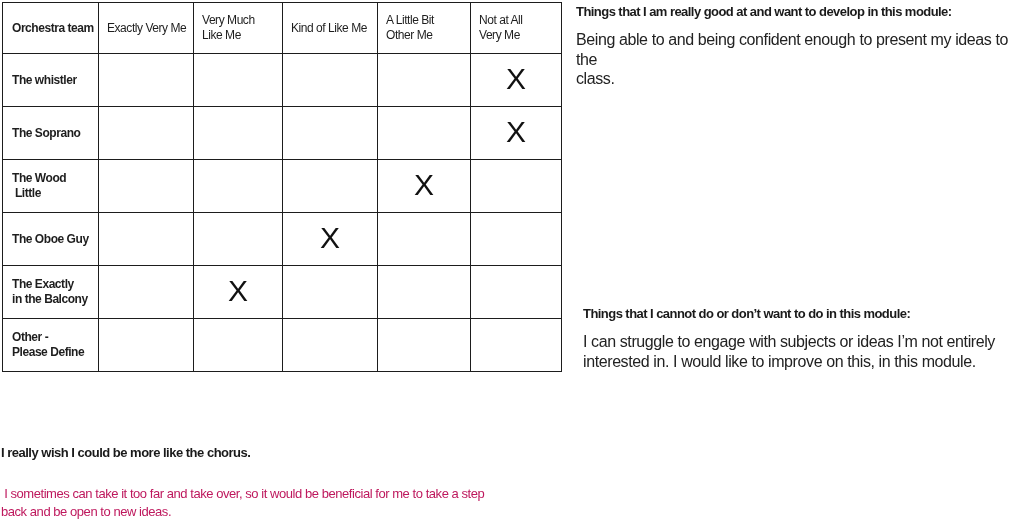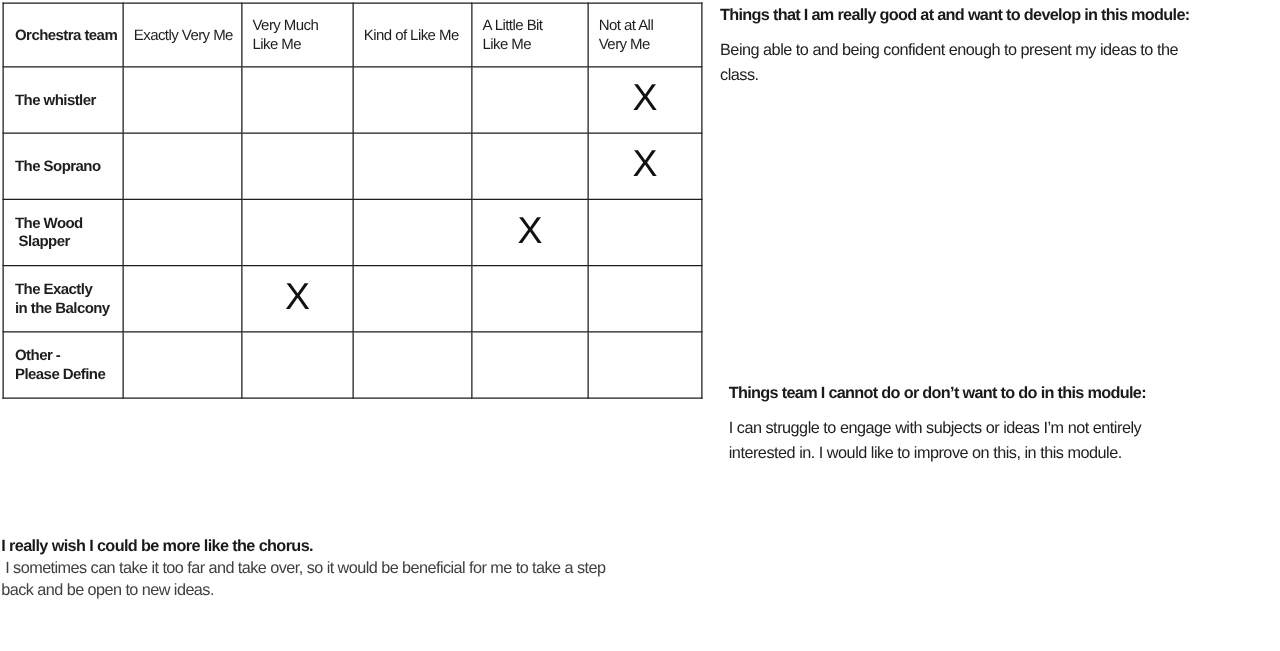--- a/index.html
+++ b/index.html
@@ -55,43 +55,44 @@
   .sec-heading {
     font-weight: bold;
     font-size: 13px;
     letter-spacing: -0.55px;
     line-height: 18px;
     white-space: nowrap;
     color: #1a1a1a;
   }
   .sec-body {
     margin-top: 9px;
-    font-size: 13px;
+    font-size: 16px;
     letter-spacing: -0.4px;
     line-height: 19.5px;
     white-space: pre-wrap;
     color: #222222;
   }
 
   
-  .bottom-notes { position: absolute; left: 1px; top: 428px; width: 640px; }
+  .bottom-notes { position: absolute; left: 1px; top: 444px; width: 640px; }
   .bottom-heading {
     font-weight: bold;
     font-size: 13px;
     letter-spacing: -0.5px;
     line-height: 17px;
     white-space: nowrap;
     color: #1a1a1a;
   }
   .bottom-body {
+    margin-top: 24px;
     font-size: 13px;
     letter-spacing: -0.45px;
     line-height: 17.5px;
     white-space: pre-wrap;
-    color: #404040;
+    color: #be185d;
   }
 </style>
 </head>
 <body>
 
 <div class="page">
 
   <table class="grid">
     <colgroup>
       <col style="width:96px">
@@ -102,21 +103,21 @@
         <col style="width:91px">
     </colgroup>
     <tbody>
       <tr class="hdr">
         <td class="lbl">Orchestra team</td>
         <td>Exactly Very Me</td>
         <td>Very Much
 Like Me</td>
         <td>Kind of Like Me</td>
         <td>A Little Bit
-Like Me</td>
+Other Me</td>
         <td>Not at All
 Very Me</td>
       </tr>
 
 
       <tr class="row">
         <td class="lbl">The whistler</td>
         <td class="rating"><span></span></td>
         <td class="rating"><span></span></td>
         <td class="rating"><span></span></td>
@@ -128,28 +129,36 @@
         <td class="lbl">The Soprano</td>
         <td class="rating"><span></span></td>
         <td class="rating"><span></span></td>
         <td class="rating"><span></span></td>
         <td class="rating"><span></span></td>
         <td class="rating"><span>X</span></td>
       </tr>
 
       <tr class="row">
         <td class="lbl">The Wood
- Slapper</td>
+ Little</td>
         <td class="rating"><span></span></td>
         <td class="rating"><span></span></td>
         <td class="rating"><span></span></td>
         <td class="rating"><span>X</span></td>
         <td class="rating"><span></span></td>
       </tr>
 
+      <tr class="row">
+        <td class="lbl">The Oboe Guy</td>
+        <td class="rating"><span></span></td>
+        <td class="rating"><span></span></td>
+        <td class="rating"><span>X</span></td>
+        <td class="rating"><span></span></td>
+        <td class="rating"><span></span></td>
+      </tr>
 
       <tr class="row">
         <td class="lbl">The Exactly
 in the Balcony</td>
         <td class="rating"><span></span></td>
         <td class="rating"><span>X</span></td>
         <td class="rating"><span></span></td>
         <td class="rating"><span></span></td>
         <td class="rating"><span></span></td>
       </tr>
@@ -166,21 +175,21 @@
     </tbody>
   </table>
 
   <div class="right-panel">
     <div class="sec sec-1">
       <div class="sec-heading">Things that I am really good at and want to develop in this module:</div>
       <div class="sec-body">Being able to and being confident enough to present my ideas to the
 class.</div>
     </div>
     <div class="sec sec-2">
-      <div class="sec-heading">Things team I cannot do or don’t want to do in this module:</div>
+      <div class="sec-heading">Things that I cannot do or don’t want to do in this module:</div>
       <div class="sec-body">I can struggle to engage with subjects or ideas I’m not entirely
 interested in. I would like to improve on this, in this module.</div>
     </div>
   </div>
 
   <div class="bottom-notes">
     <div class="bottom-heading">I really wish I could be more like the chorus.</div>
     <div class="bottom-body"> I sometimes can take it too far and take over, so it would be beneficial for me to take a step
 back and be open to new ideas.</div>
   </div>

